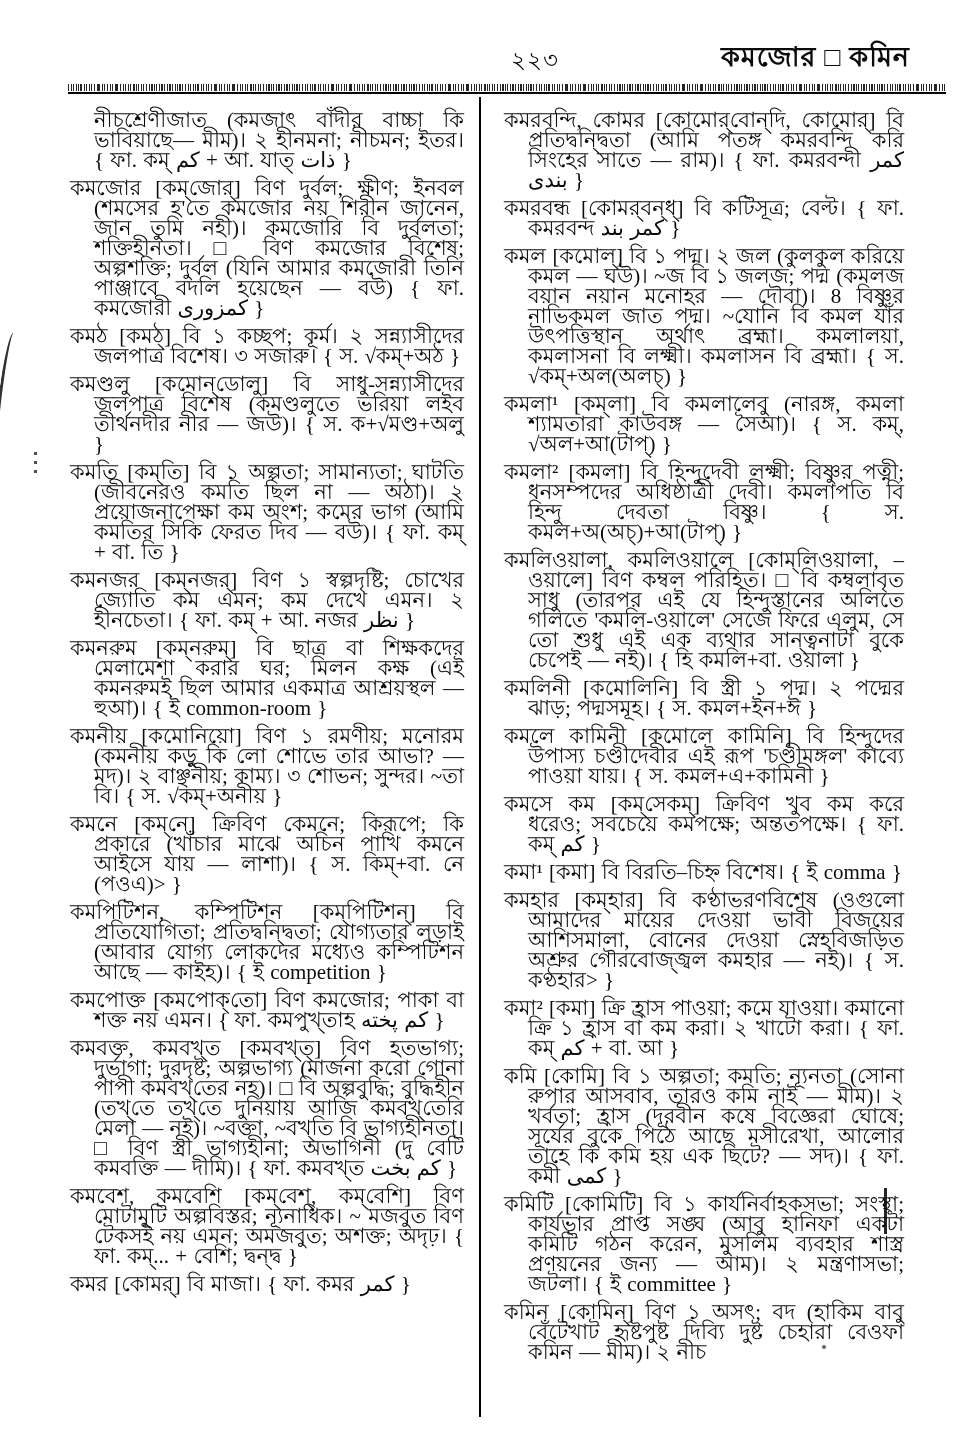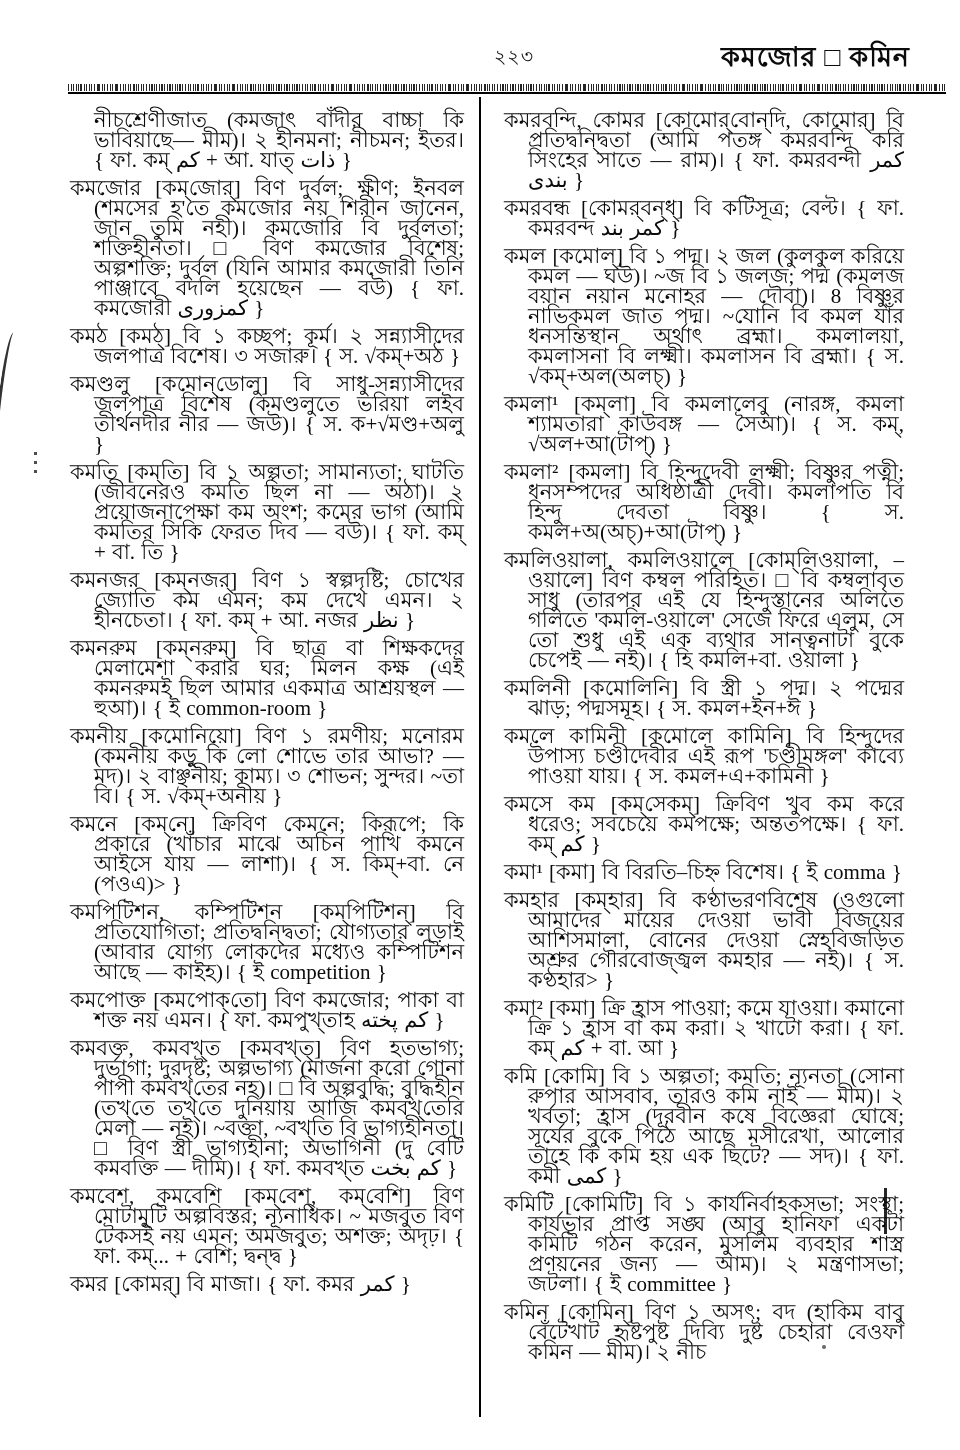--- a/index.html
+++ b/index.html
@@ -3,22 +3,22 @@
 <meta charset="utf-8">
 <style>
   html,body{margin:0;padding:0;}
   body{
     width:960px;height:1450px;position:relative;background:#ffffff;
     font-family:"Liberation Serif","DejaVu Serif",serif;color:#0b0b0b;
     overflow:hidden;
   }
   
   .page-number{
-    position:absolute;top:42px;left:514px;transform:translateX(-50%);
-    font-size:19px;letter-spacing:1px;
+    position:absolute;top:42px;left:535px;transform:translateX(-50%);
+    font-size:23px;letter-spacing:1px;
   }
   .guide-words{
     position:absolute;top:36px;right:50px;
     font-size:27px;font-weight:700;letter-spacing:1px;
   }
   
   .noise-rule{
     position:absolute;top:84px;left:68px;width:878px;height:7px;
     background:
       repeating-linear-gradient(90deg,#000 0 1px,transparent 1px 2.6px),
@@ -87,21 +87,21 @@
     <p class="entry"><b>কমনে</b><span> [কম্‌নে] ক্রিবিণ কেমনে; কিরূপে; কি প্রকারে (খাঁচার মাঝে অচিন পাখি কমনে আইসে যায় — লাশা)। { স. কিম্+বা. নে (পওএ)&gt; }</span></p>
     <p class="entry"><b>কমপিটিশন, কম্পিটিশন</b><span> [কম্‌পিটিশন্] বি প্রতিযোগিতা; প্রতিদ্বন্দ্বিতা; যোগ্যতার লড়াই (আবার যোগ্য লোকদের মধ্যেও কম্পিটিশন আছে — কাইহ)। { ই competition }</span></p>
     <p class="entry"><b>কমপোক্ত</b><span> [কমপোক্‌তো] বিণ কমজোর; পাকা বা শক্ত নয় এমন। { ফা. কমপুখ্‌তাহ كم پخته }</span></p>
     <p class="entry"><b>কমবক্ত, কমবখ্‌ত</b><span> [কমবখ্‌ত্] বিণ হতভাগ্য; দুর্ভাগা; দুরদৃষ্ট; অল্পভাগ্য (মার্জনা করো গোনা পাপী কমবখ্‌তের নহ)। □ বি অল্পবুদ্ধি; বুদ্ধিহীন (তখ্‌তে তখ্‌তে দুনিয়ায় আজি কমবখ্‌তেরি মেলা — নই)। </span><b>~বক্তা, ~বখ্‌তি</b><span> বি ভাগ্যহীনতা। □ বিণ স্ত্রী ভাগ্যহীনা; অভাগিনী (দু বেটি কমবক্তি — দীমি)। { ফা. কমবখ্‌ত كم بخت }</span></p>
     <p class="entry"><b>কমবেশ, কমবেশি</b><span> [কম্‌বেশ্, কম্‌বেশি] বিণ মোটামুটি অল্পবিস্তর; ন্যূনাধিক। </span><b>~ মজবুত</b><span> বিণ টেকসই নয় এমন; অমজবুত; অশক্ত; অদৃঢ়। { ফা. কম্... + বেশি; দ্বন্দ্ব }</span></p>
     <p class="entry"><b>কমর</b><span> [কোমর্] বি মাজা। { ফা. কমর كمر }</span></p>
   </div>
 <div class="col right">
     <p class="entry"><b>কমরবন্দি, কোমর</b><span> [কোমোর্‌বোন্‌দি, কোমোর্] বি প্রতিদ্বন্দ্বিতা (আমি পতঙ্গ কমরবন্দি করি সিংহের সাতে — রাম)। { ফা. কমরবন্দী كمر بندى }</span></p>
     <p class="entry"><b>কমরবন্ধ</b><span> [কোমর্‌বন্‌ধ্] বি কটিসূত্র; বেল্ট। { ফা. কমরবন্দ كمر بند }</span></p>
-    <p class="entry"><b>কমল</b><span> [কমোল্] বি ১ পদ্ম। ২ জল (কুলকুল করিয়ে কমল — ঘউ)। </span><b>~জ</b><span> বি ১ জলজ; পদ্ম (কমলজ বয়ান নয়ান মনোহর — দৌবা)। 8 বিষ্ণুর নাভিকমল জাত পদ্ম। </span><b>~যোনি</b><span> বি কমল যাঁর ধনসম্তিস্থান অর্থাৎ ব্রহ্মা। </span><b>কমলালয়া, কমলাসনা</b><span> বি লক্ষ্মী। </span><b>কমলাসন</b><span> বি ব্রহ্মা। { স. √কম্+অল(অলচ্) }</span></p>
+    <p class="entry"><b>কমল</b><span> [কমোল্] বি ১ পদ্ম। ২ জল (কুলকুল করিয়ে কমল — ঘউ)। </span><b>~জ</b><span> বি ১ জলজ; পদ্ম (কমলজ বয়ান নয়ান মনোহর — দৌবা)। 8 বিষ্ণুর নাভিকমল জাত পদ্ম। </span><b>~যোনি</b><span> বি কমল যাঁর উৎপত্তিস্থান অর্থাৎ ব্রহ্মা। </span><b>কমলালয়া, কমলাসনা</b><span> বি লক্ষ্মী। </span><b>কমলাসন</b><span> বি ব্রহ্মা। { স. √কম্+অল(অলচ্) }</span></p>
     <p class="entry"><b>কমলা¹</b><span> [কম্‌লা] বি কমলালেবু (নারঙ্গ, কমলা শ্যামতারা কাউবঙ্গ — সৈআ)। { স. কম্, √অল+আ(টাপ্) }</span></p>
     <p class="entry"><b>কমলা²</b><span> [কমলা] বি হিন্দুদেবী লক্ষ্মী; বিষ্ণুর পত্নী; ধনসম্পদের অধিষ্ঠাত্রী দেবী। </span><b>কমলাপতি</b><span> বি হিন্দু দেবতা বিষ্ণু। { স. কমল+অ(অচ্)+আ(টাপ্) }</span></p>
     <p class="entry"><b>কমলিওয়ালা, কমলিওয়ালে</b><span> [কোম্‌লিওয়ালা, –ওয়ালে] বিণ কম্বল পরিহিত। □ বি কম্বলাবৃত সাধু (তারপর এই যে হিন্দুস্তানের অলিতে গলিতে 'কমলি-ওয়ালে' সেজে ফিরে এলুম, সে তো শুধু এই এক ব্যথার সান্ত্বনাটা বুকে চেপেই — নই)। { হি কমলি+বা. ওয়ালা }</span></p>
     <p class="entry"><b>কমলিনী</b><span> [কমোলিনি] বি স্ত্রী ১ পদ্ম। ২ পদ্মের ঝাড়; পদ্মসমূহ। { স. কমল+ইন+ঈ }</span></p>
     <p class="entry"><b>কমলে কামিনী</b><span> [কমোলে কামিনি] বি হিন্দুদের উপাস্য চণ্ডীদেবীর এই রূপ 'চণ্ডীমঙ্গল' কাব্যে পাওয়া যায়। { স. কমল+এ+কামিনী }</span></p>
     <p class="entry"><b>কমসে কম</b><span> [কম্‌সেকম্] ক্রিবিণ খুব কম করে ধরেও; সবচেয়ে কমপক্ষে; অন্ততপক্ষে। { ফা. কম্ كم }</span></p>
     <p class="entry"><b>কমা¹</b><span> [কমা] বি বিরতি–চিহ্ন বিশেষ। { ই comma }</span></p>
     <p class="entry"><b>কমহার</b><span> [কম্‌হার] বি কণ্ঠাভরণবিশেষ (ওগুলো আমাদের মায়ের দেওয়া ভাবী বিজয়ের আশিসমালা, বোনের দেওয়া স্নেহবিজড়িত অশ্রুর গৌরবোজ্জ্বল কমহার — নই)। { স. কণ্ঠহার&gt; }</span></p>
     <p class="entry"><b>কমা²</b><span> [কমা] ক্রি হ্রাস পাওয়া; কমে যাওয়া। </span><b>কমানো</b><span> ক্রি ১ হ্রাস বা কম করা। ২ খাটো করা। { ফা. কম্ كم + বা. আ }</span></p>
     <p class="entry"><b>কমি</b><span> [কোমি] বি ১ অল্পতা; কমতি; ন্যূনতা (সোনা রুপার আসবাব, তারও কমি নাই — মীম)। ২ খর্বতা; হ্রাস (দূরবীন কষে বিজ্ঞেরা ঘোষে; সূর্যের বুকে পিঠে আছে মসীরেখা, আলোর তাহে কি কমি হয় এক ছিটে? — সদ)। { ফা. কমী كمى }</span></p>

